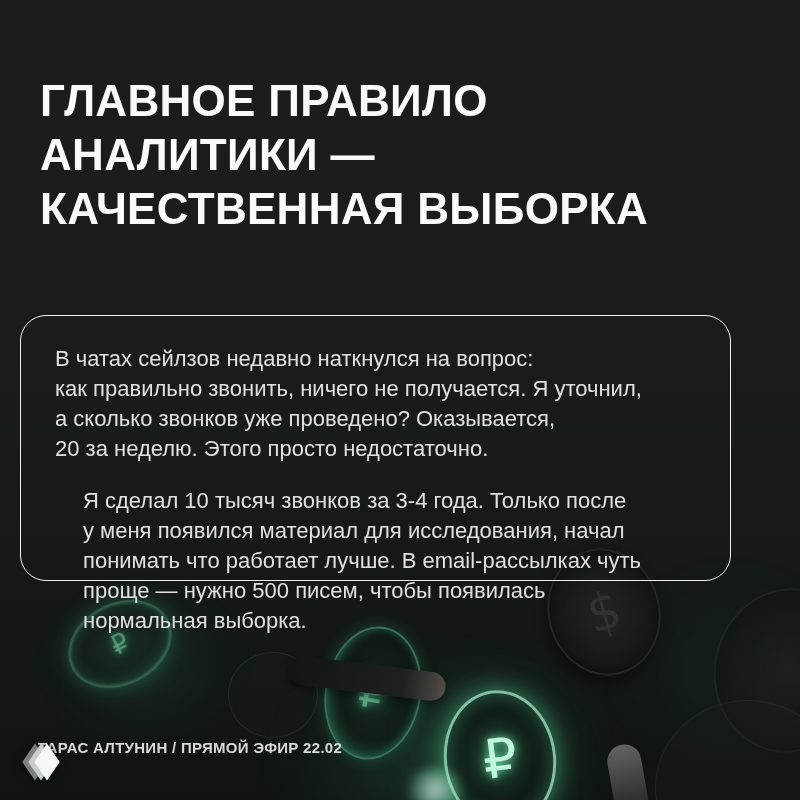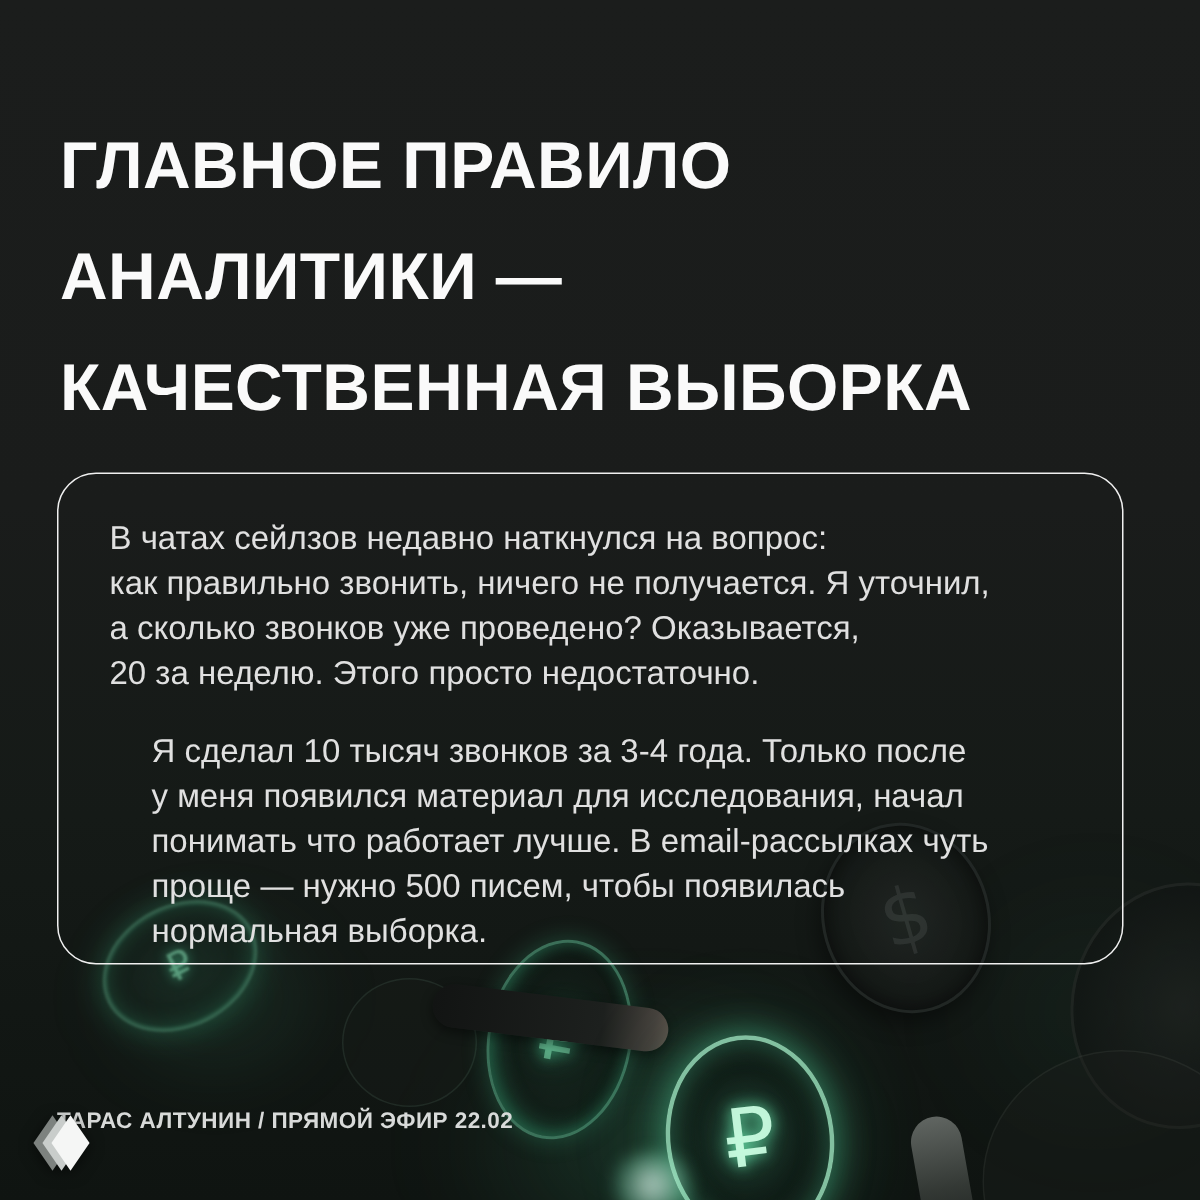--- a/index.html
+++ b/index.html
@@ -99,29 +99,29 @@
     background: linear-gradient(180deg, #6e736f, #3a3f3b 55%, #222624 90%); }
   
   .spark { position: absolute; left: 404px; top: 768px; width: 62px; height: 44px;
     border-radius: 50%; filter: blur(5px);
     background: radial-gradient(circle, rgba(230,255,245,0.75), rgba(120,230,180,0.3) 55%, transparent 75%); }
 
   
   .title {
     position: absolute; left: 40px; top: 74px; margin: 0;
     width: 720px;
-    font-size: 44px; line-height: 74px; font-weight: 700;
+    font-size: 44px; line-height: 54px; font-weight: 700;
     letter-spacing: 0.3px;
     color: var(--title-text, #fafafa);
     white-space: pre-line;
     z-index: 4;
   }
   .quote-box {
-    position: absolute; left: 38px; top: 315px;
-    width: 711px; height: 328px;
+    position: absolute; left: 20px; top: 315px;
+    width: 711px; height: 266px;
     box-sizing: border-box;
     border: 1.5px solid var(--box-border, #f0f0f0);
     border-radius: 26px;
     padding: 28px 26px 20px 34px;
     z-index: 4;
   }
   .quote-box p {
     margin: 0;
     font-size: 22px; line-height: 30px; font-weight: 400;
     color: var(--body-text, #e0e0e0);

